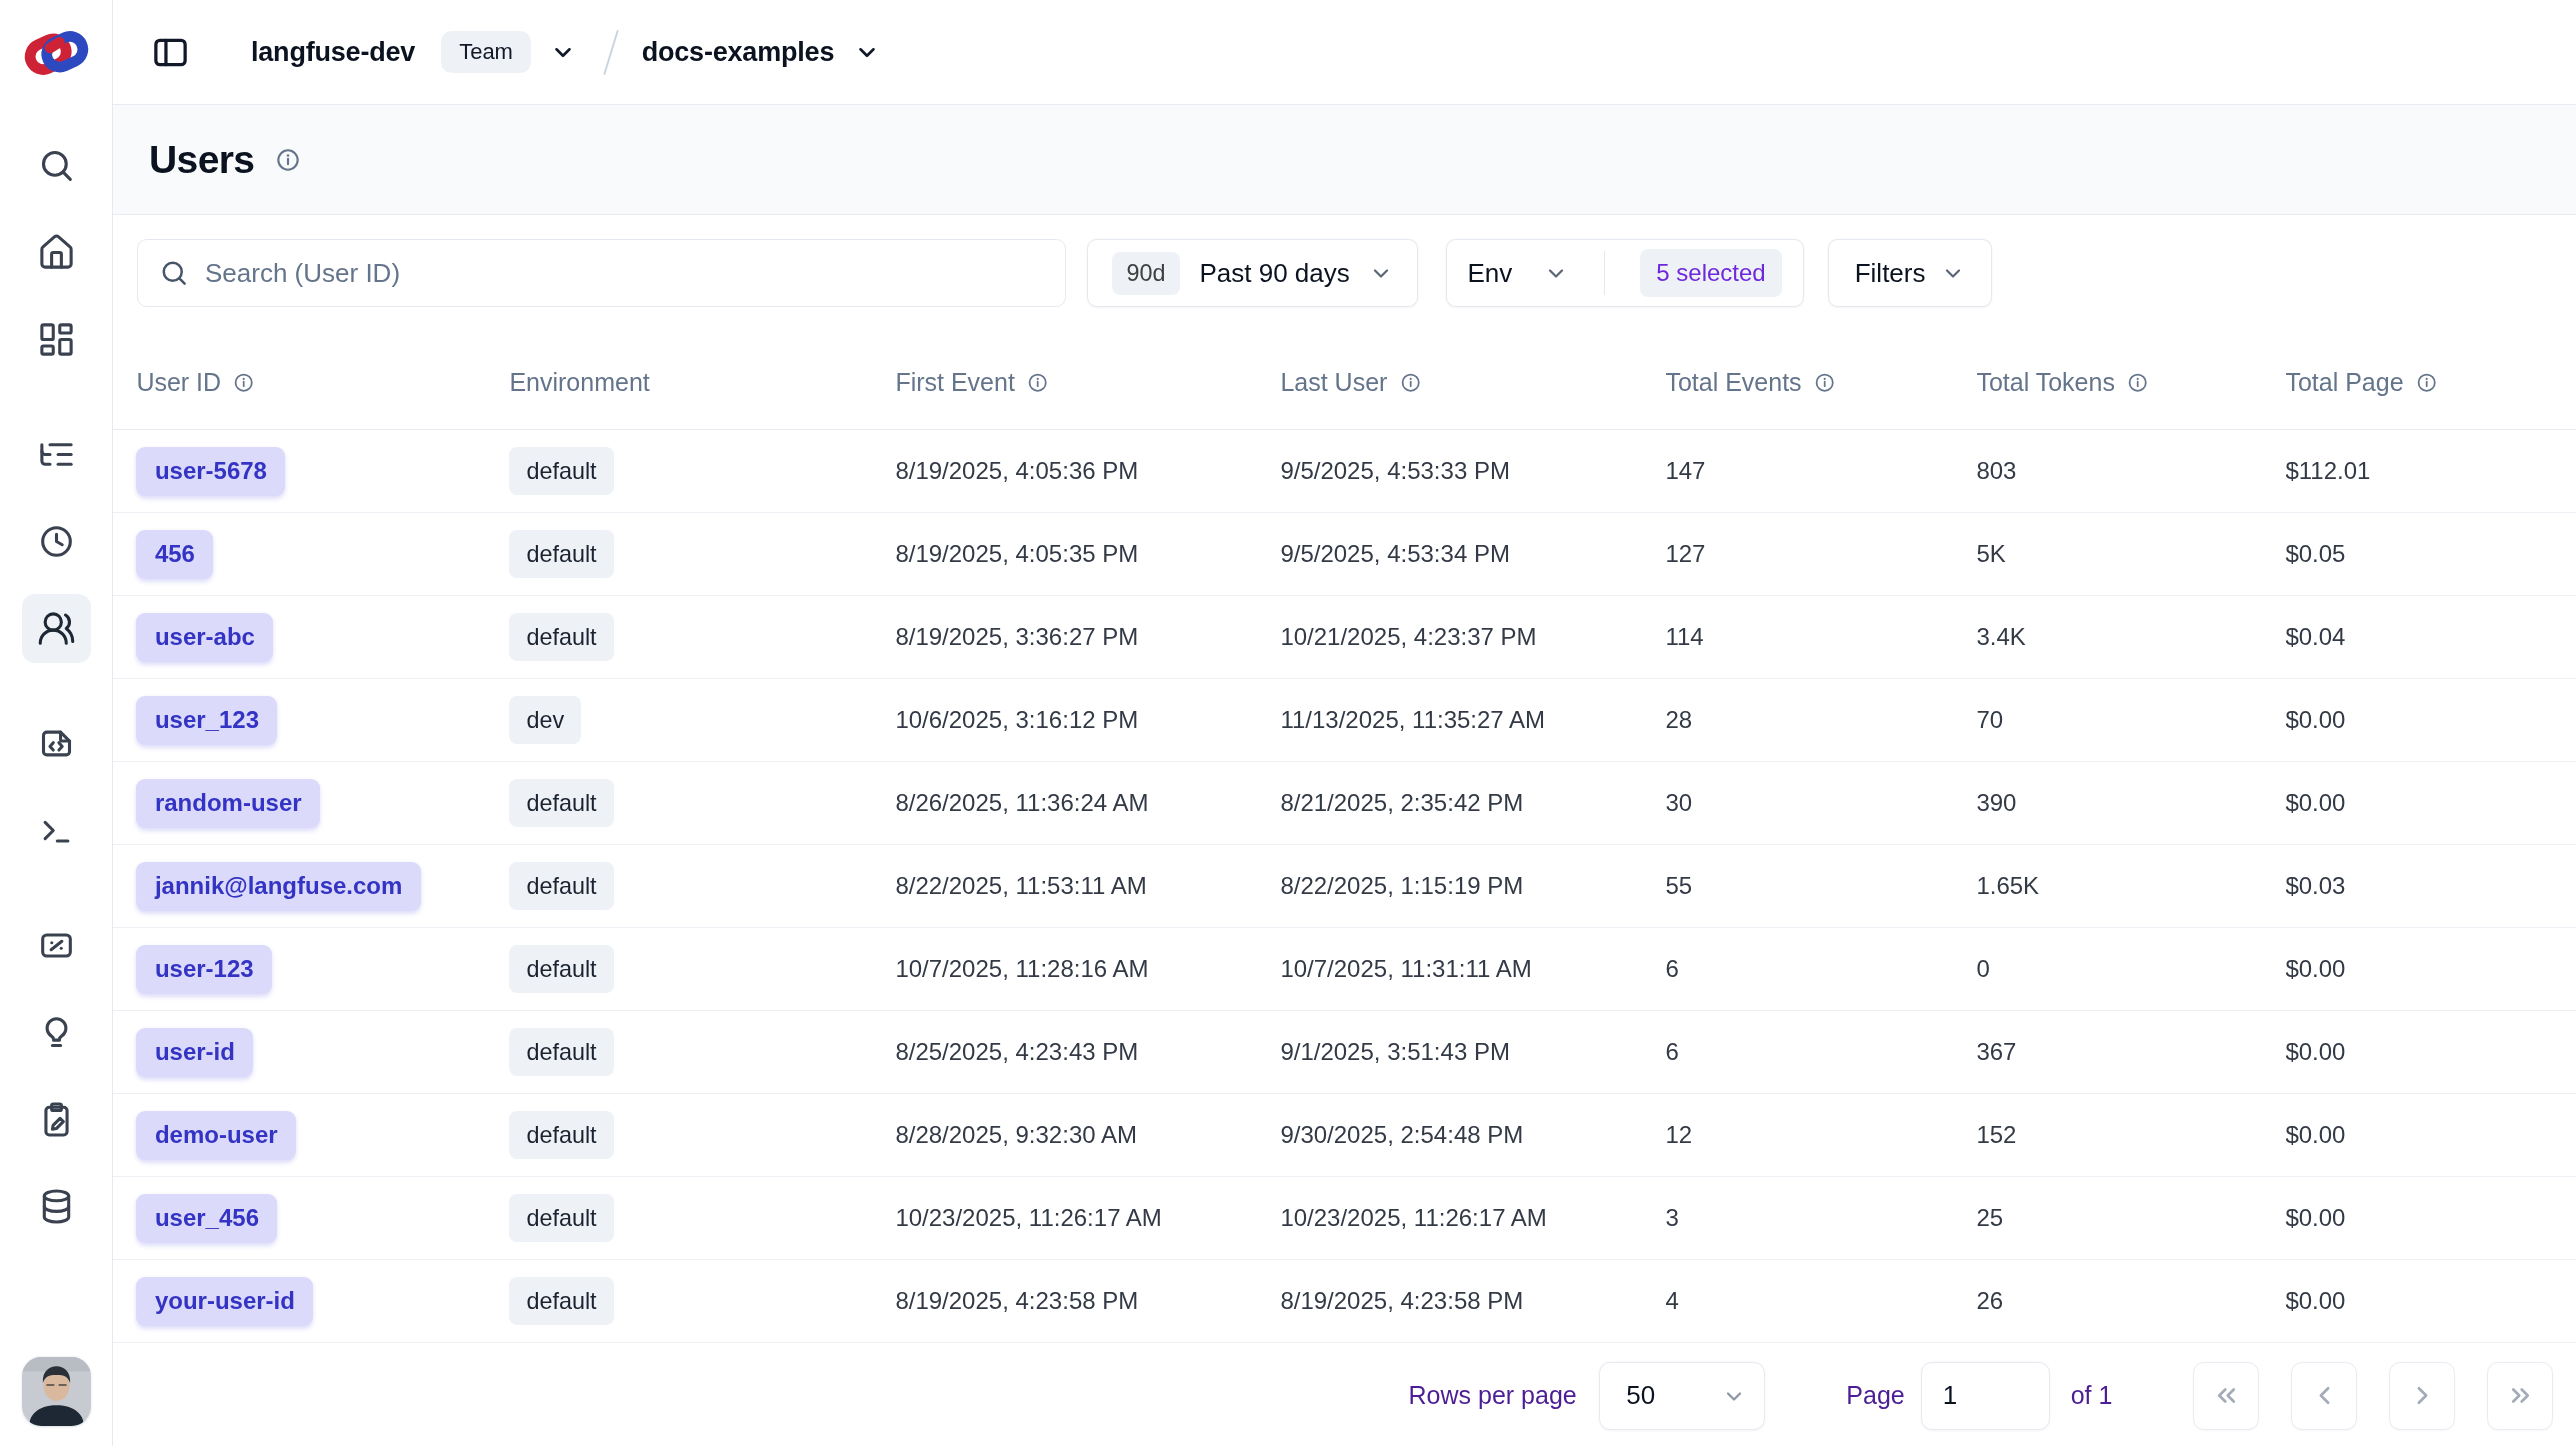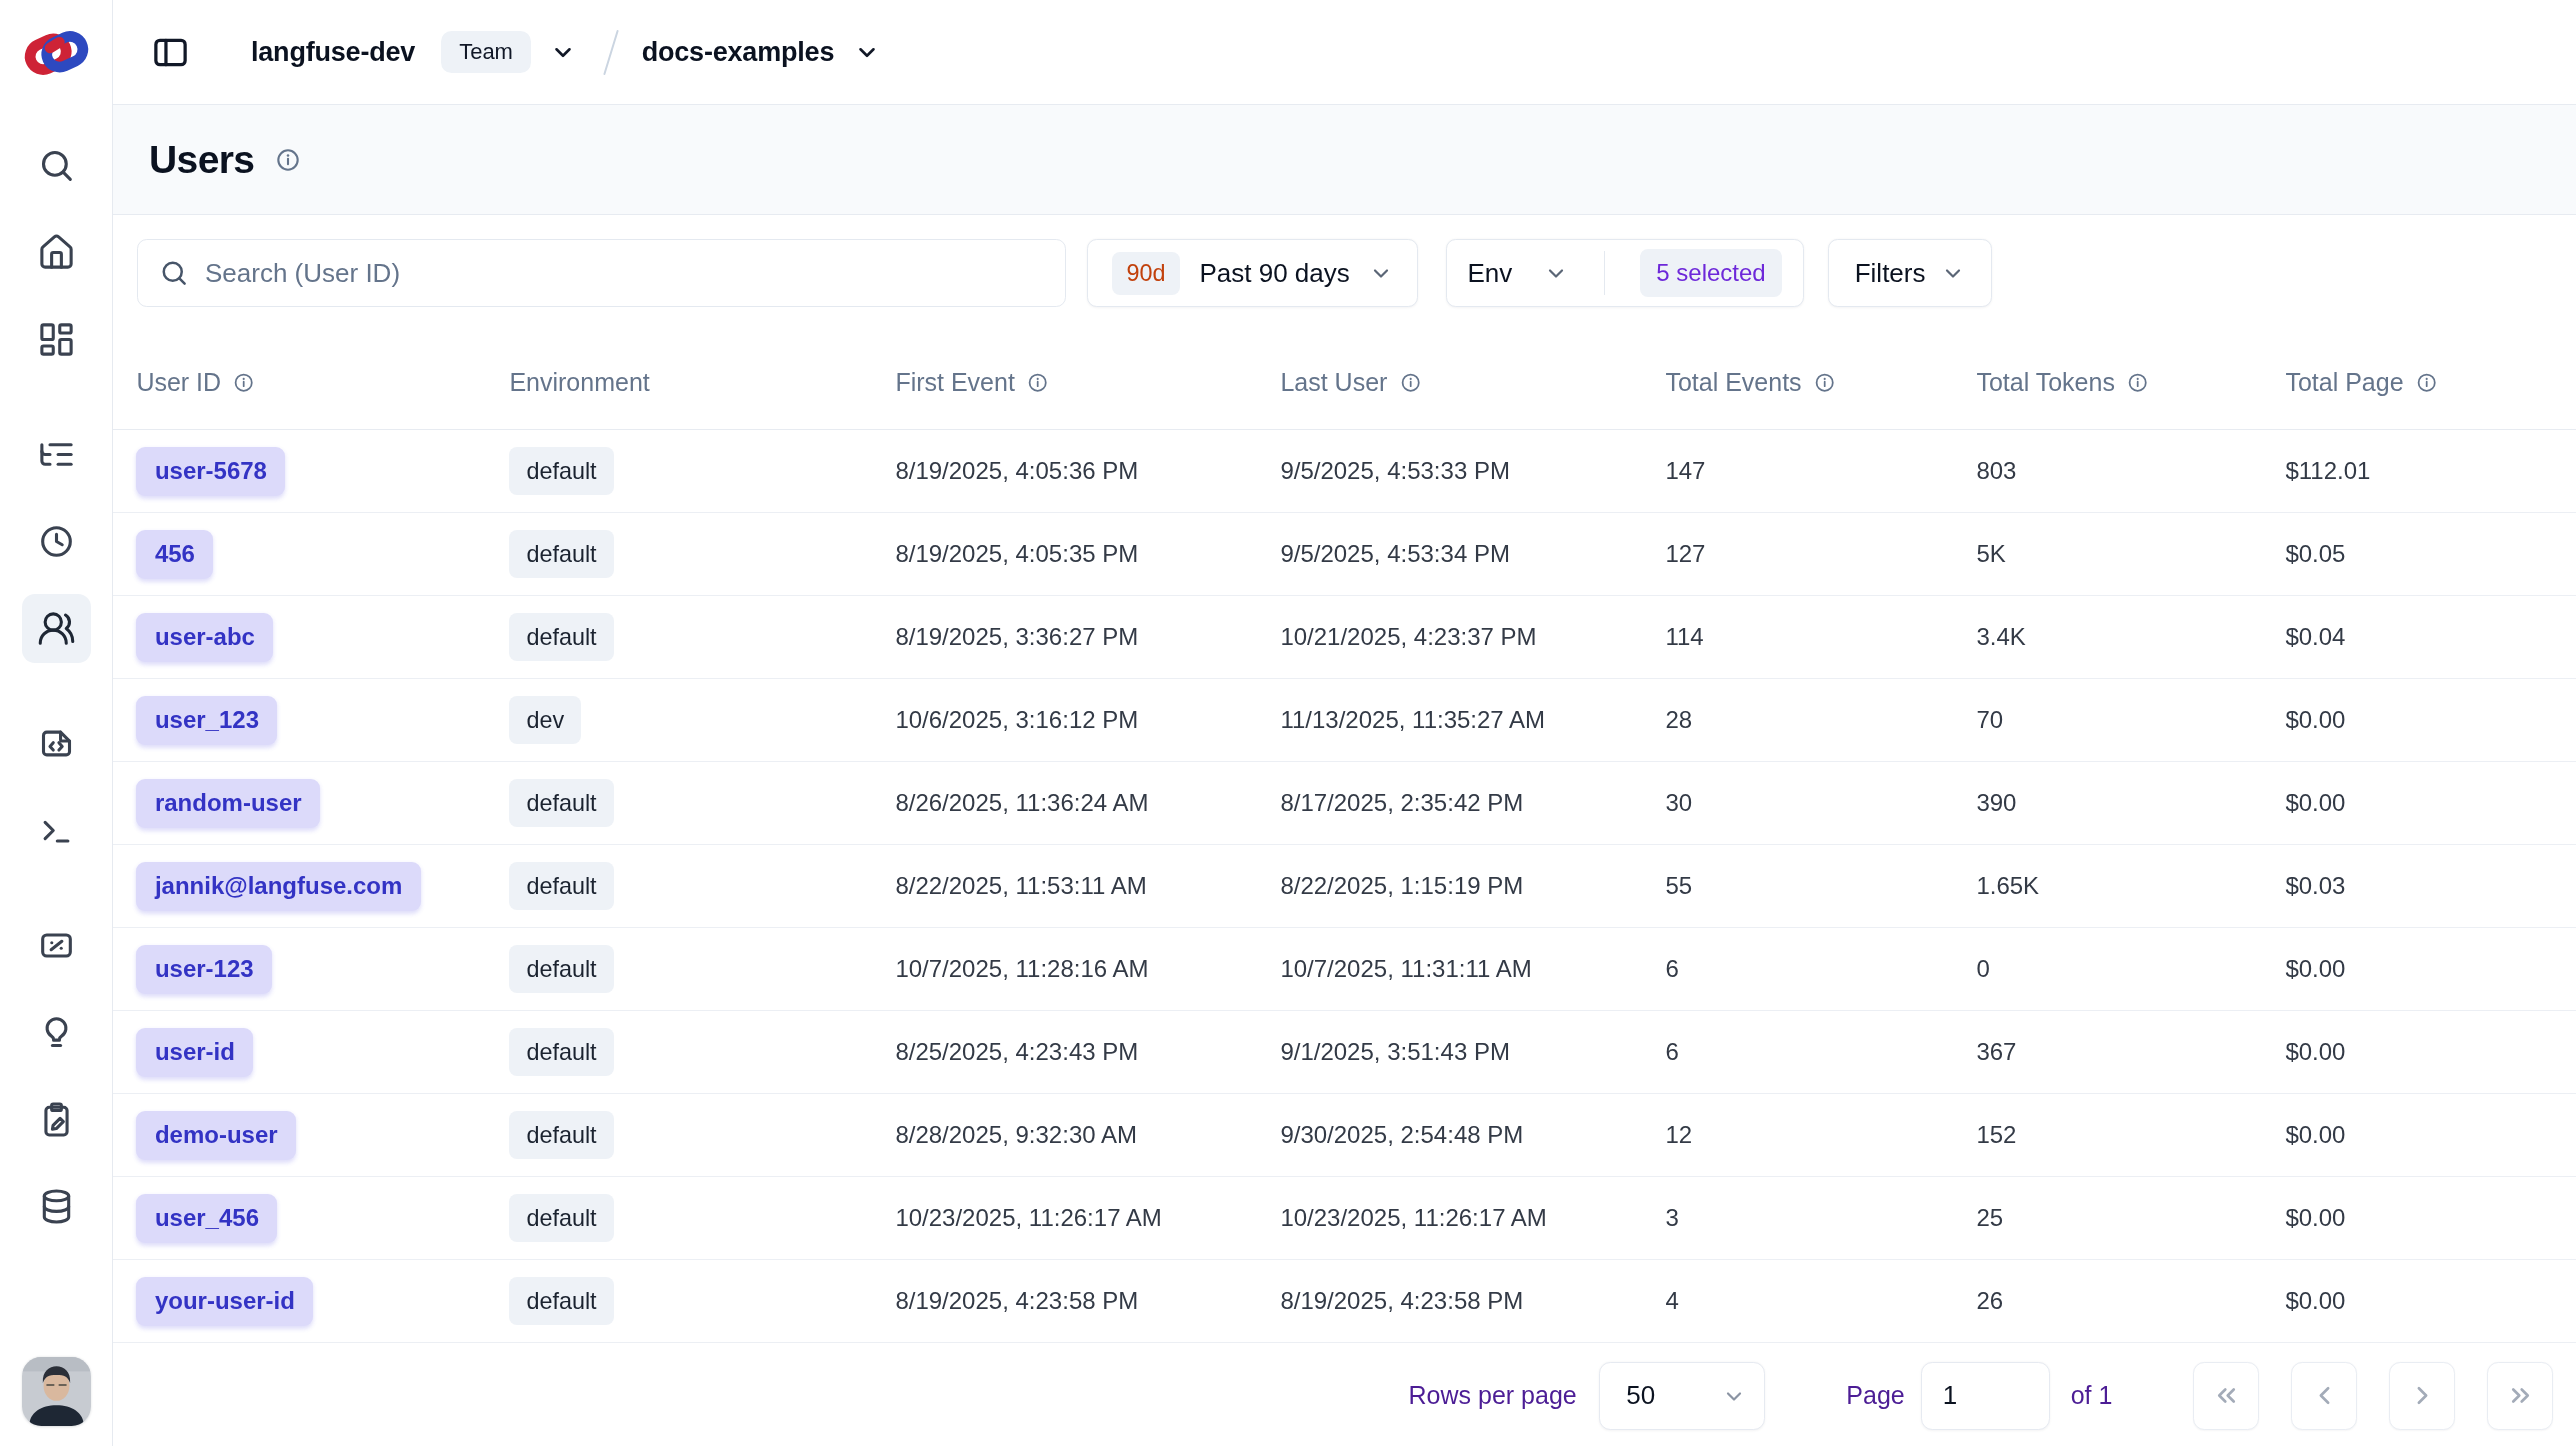--- a/index.html
+++ b/index.html
@@ -84,21 +84,21 @@
   .search-box input::placeholder { color: #64748b; }
 
   .tb-btn {
     height: 68px; background: #fff; border: 1.6px solid #e4e9f0; border-radius: 9.7px;
     display: flex; align-items: center; cursor: pointer;
     box-shadow: 0 0.8px 2.4px rgba(16,24,40,.05);
     font-size: 26px; color: #0b1220;
   }
   .tb-btn .chev { width: 24px; height: 24px; stroke: #5b6676; stroke-width: 2.2; fill: none; stroke-linecap: round; stroke-linejoin: round; }
   .date-btn { margin-left: 21px; padding: 0 24px; gap: 19.4px; }
-  .mini-badge { background: #eef2f7; border-radius: 8px; padding: 8px 14.5px; font-size: 23.4px; color: #c2410c; }
+  .mini-badge { background: #eef2f7; border-radius: 8px; padding: 8px 14.5px; font-size: 23.4px; color: #404040; }
   .date-label { font-weight: 400; }
   .env-btn { margin-left: 27.4px; padding: 0 21px; gap: 32px; }
   .vdiv { width: 1.6px; height: 44px; background: #e4e9f0; margin: 0 3.2px; }
   .count-badge { background: #eef2f7; border-radius: 8px; padding: 9.7px 16px; font-size: 24px; color: #6d28d9; }
   .filters-btn { margin-left: 24px; padding: 0 26px; gap: 16px; font-weight: 500; }
 
   
   .thead, .trow {
     display: grid;
     grid-template-columns: 373px 386px 385px 385px 311px 309px 1fr;
@@ -426,21 +426,21 @@
     <div class="cell">10/6/2025, 3:16:12 PM</div>
     <div class="cell">11/13/2025, 11:35:27 AM</div>
     <div class="cell">28</div>
     <div class="cell">70</div>
     <div class="cell">$0.00</div>
   </div>
           <div class="trow">
     <div class="cell"><span class="user-badge">random-user</span></div>
     <div class="cell"><span class="env-badge">default</span></div>
     <div class="cell">8/26/2025, 11:36:24 AM</div>
-    <div class="cell">8/17/2025, 2:35:42 PM</div>
+    <div class="cell">8/21/2025, 2:35:42 PM</div>
     <div class="cell">30</div>
     <div class="cell">390</div>
     <div class="cell">$0.00</div>
   </div>
           <div class="trow">
     <div class="cell"><span class="user-badge">jannik@langfuse.com</span></div>
     <div class="cell"><span class="env-badge">default</span></div>
     <div class="cell">8/22/2025, 11:53:11 AM</div>
     <div class="cell">8/22/2025, 1:15:19 PM</div>
     <div class="cell">55</div>

